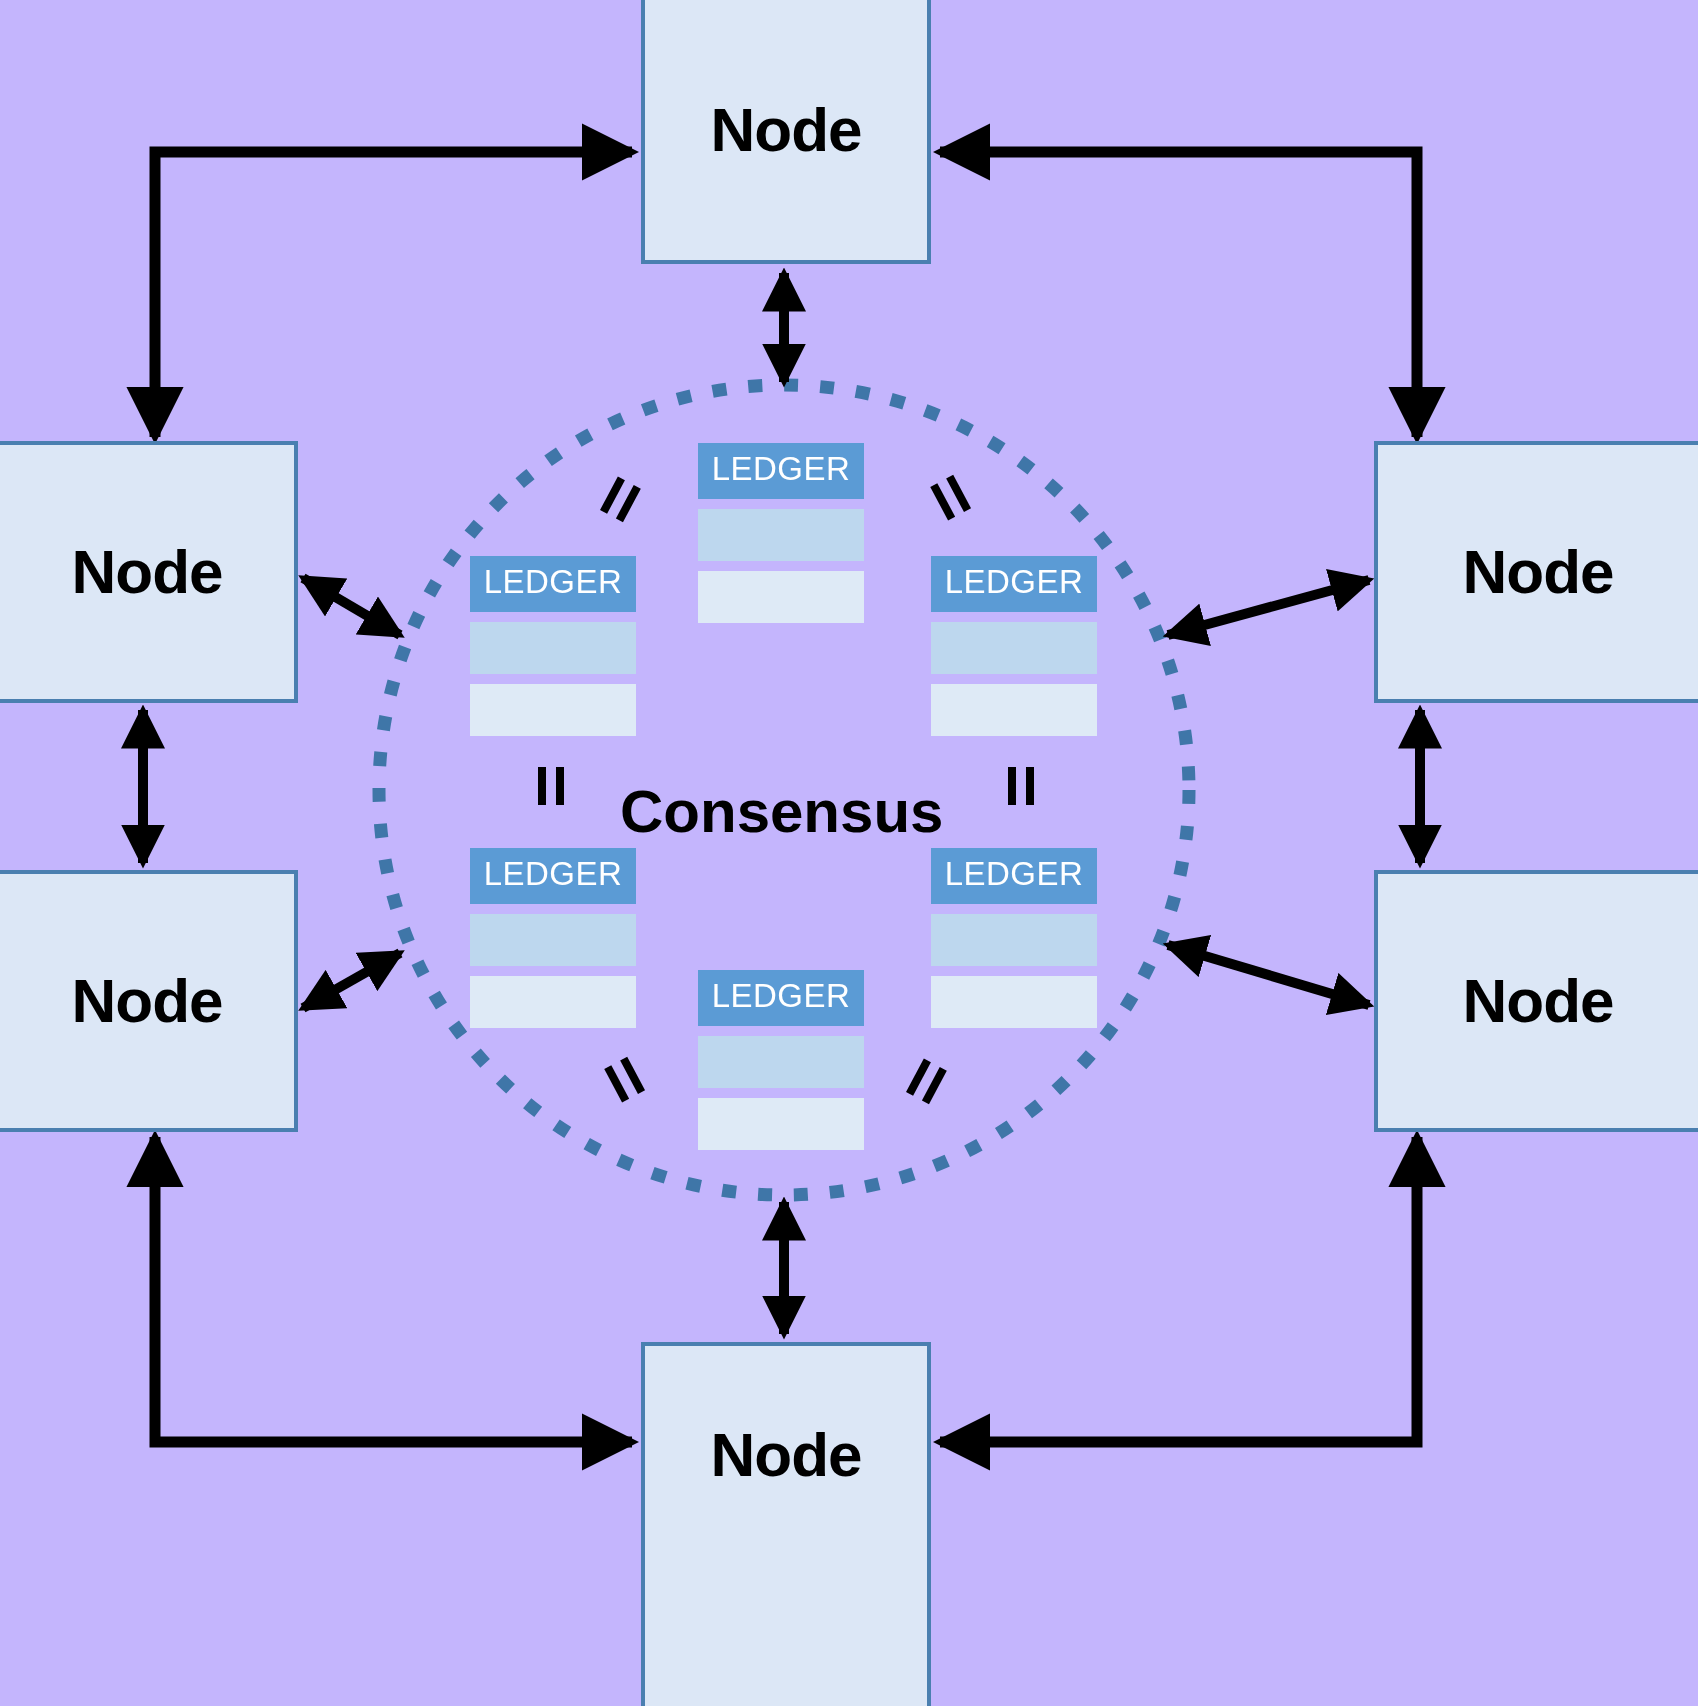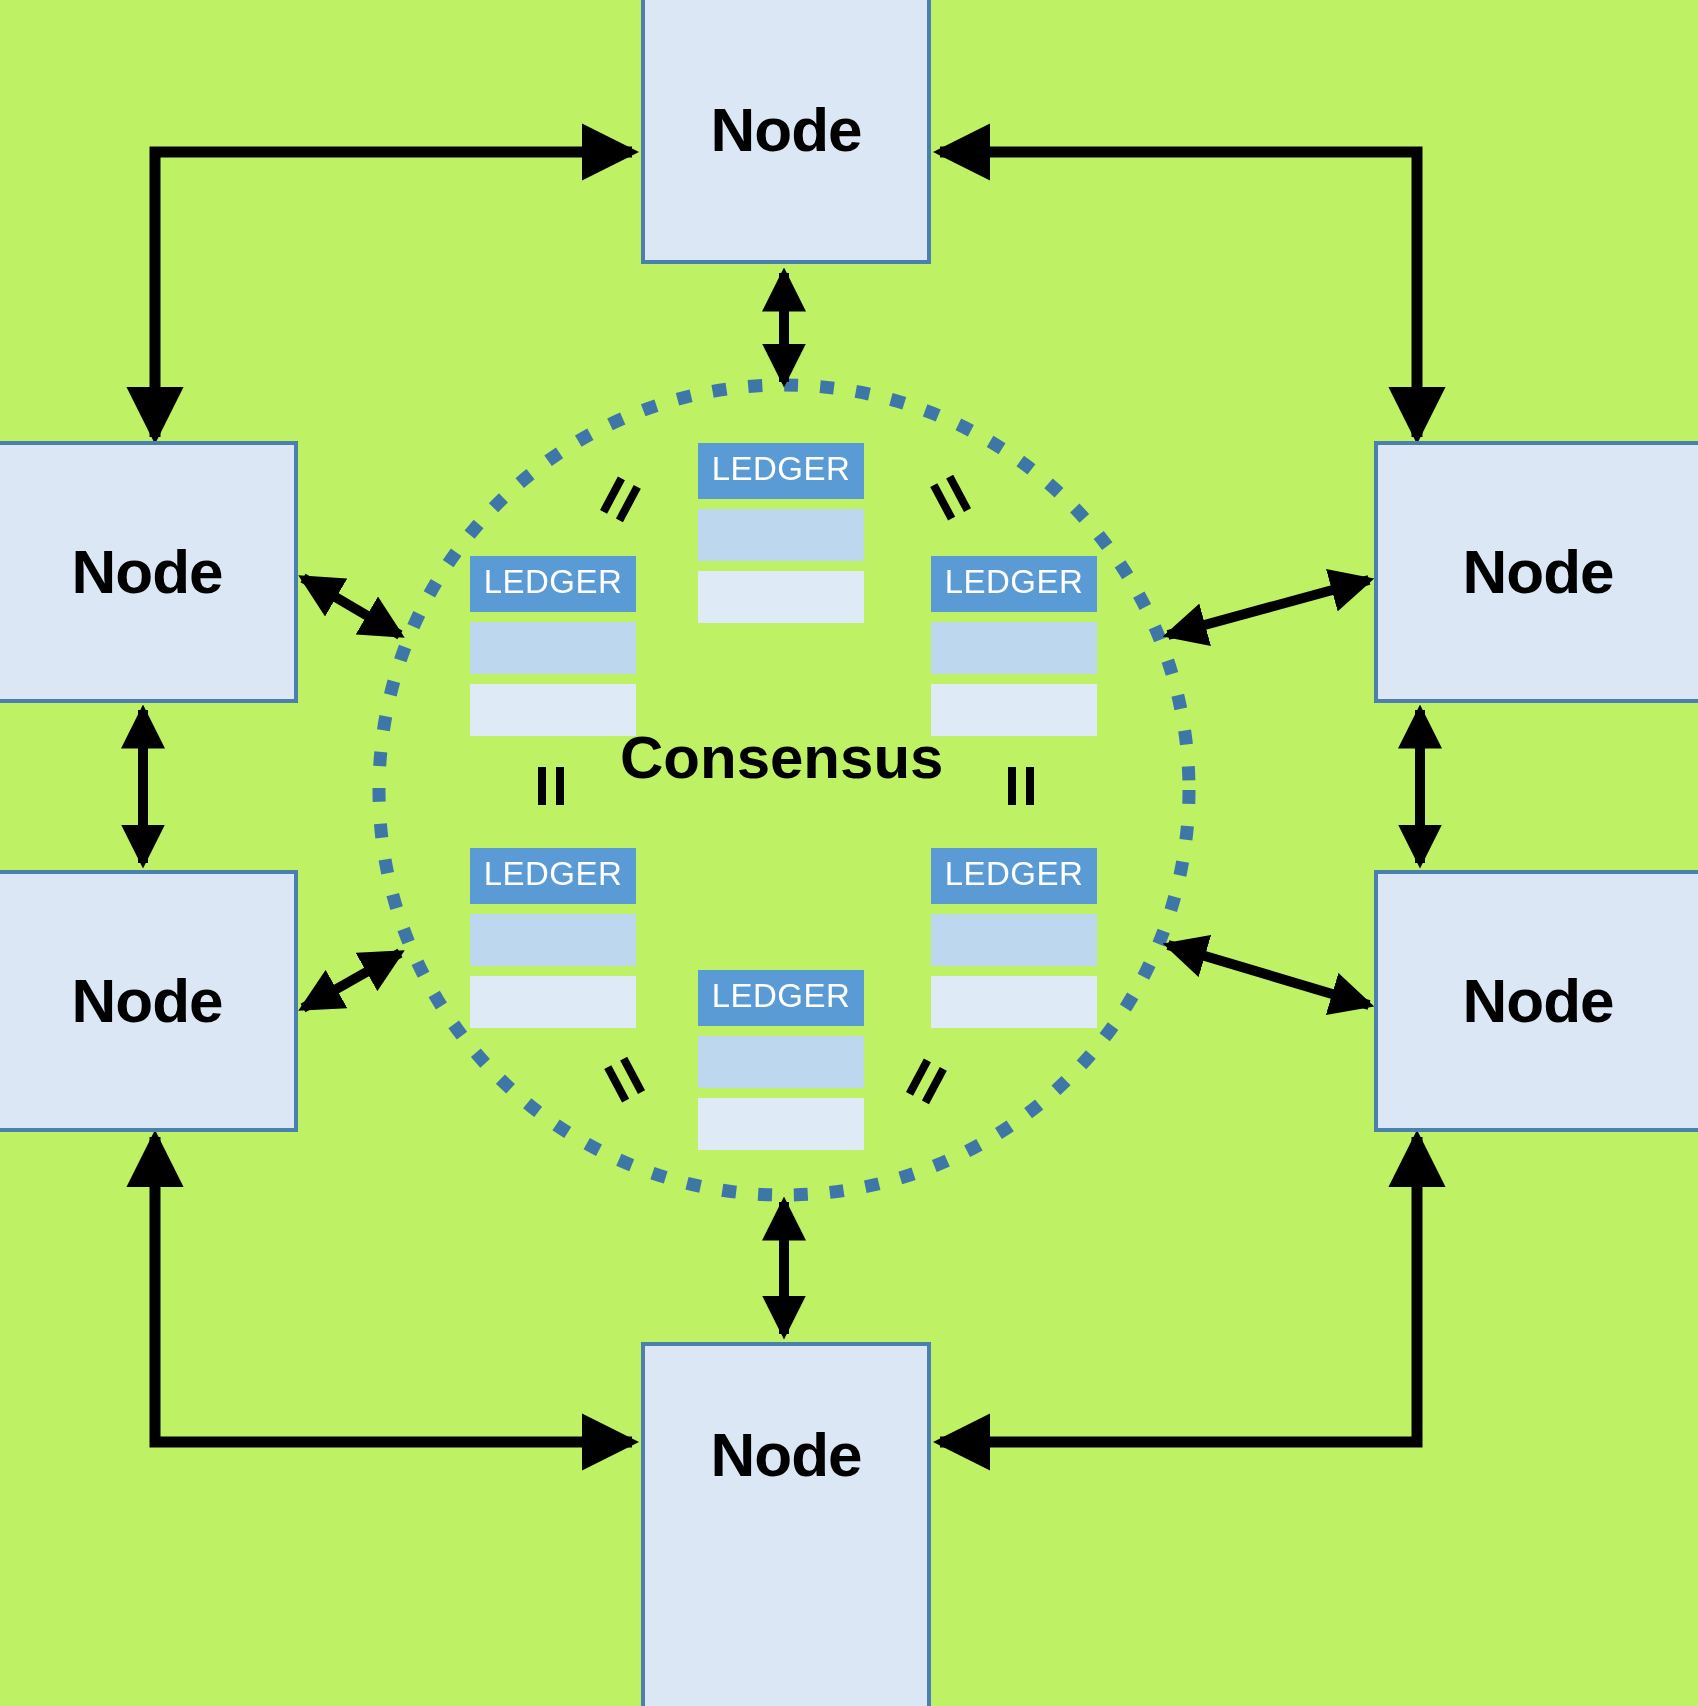--- a/index.html
+++ b/index.html
@@ -7,21 +7,21 @@
     padding: 0;
     background: #ffffff;
   }
   body {
     font-family: "Liberation Sans", sans-serif;
   }
   #canvas {
     position: relative;
     width: 1698px;
     height: 1706px;
-    background: #bef264;
+    background: #c4b5fd;
     overflow: hidden;
   }
   svg.layer {
     position: absolute;
     top: 0;
     left: 0;
     width: 1698px;
     height: 1706px;
   }
   .node-box {
@@ -225,15 +225,15 @@
   </div>
   <div class="eq-mark" style="left:606px; top:1060px; transform:rotate(62deg);">
     <span class="a"></span>
       <span class="b"></span>
   </div>
   <div class="eq-mark" style="left:906px; top:1060px; transform:rotate(-62deg);">
     <span class="a"></span>
       <span class="b"></span>
   </div>
 
-  <div class="consensus" style="left:620px; top:728px;">Consensus</div>
+  <div class="consensus" style="left:620px; top:782px;">Consensus</div>
 
 </div>
 
 </body></html>

